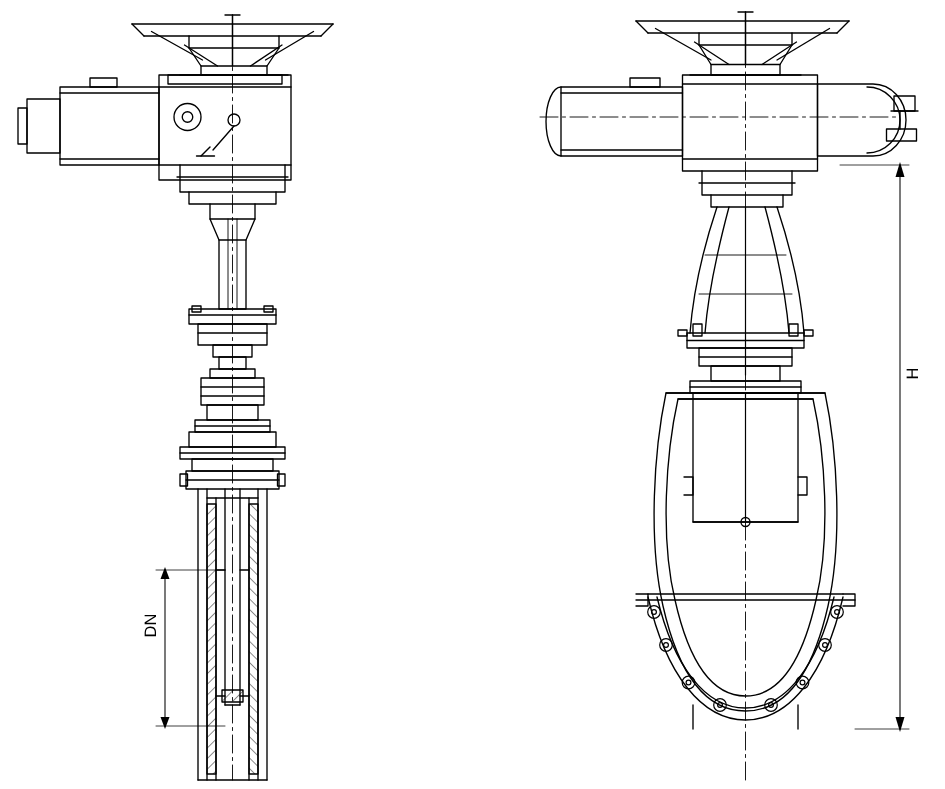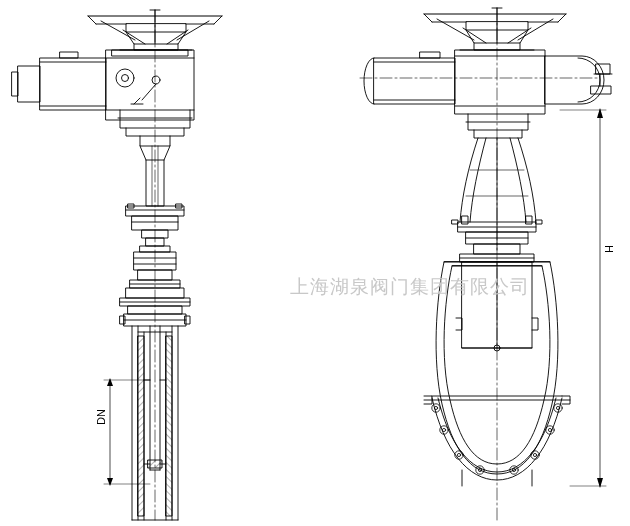--- a/index.html
+++ b/index.html
@@ -311,19 +311,18 @@
           <path d="M597,118 L600,108 L603,118 Z" fill="#000" stroke="none"></path>
           <path d="M597,478 L600,488 L603,478 Z" fill="#000" stroke="none"></path>
           <line x1="560" y1="110" x2="606" y2="110" stroke-width="0.5"></line>
           <line x1="570" y1="486" x2="606" y2="486" stroke-width="0.5"></line>
         </g>
       </g>
 
     </g>
   </svg>
 
-  <div class="watermark">上海湖泉阀门集团有限公司</div>
 
   <div class="dim-label dim-dn">DN</div>
 
   <div class="dim-label dim-h">H</div>
 
 </div>
 
 </body></html>

